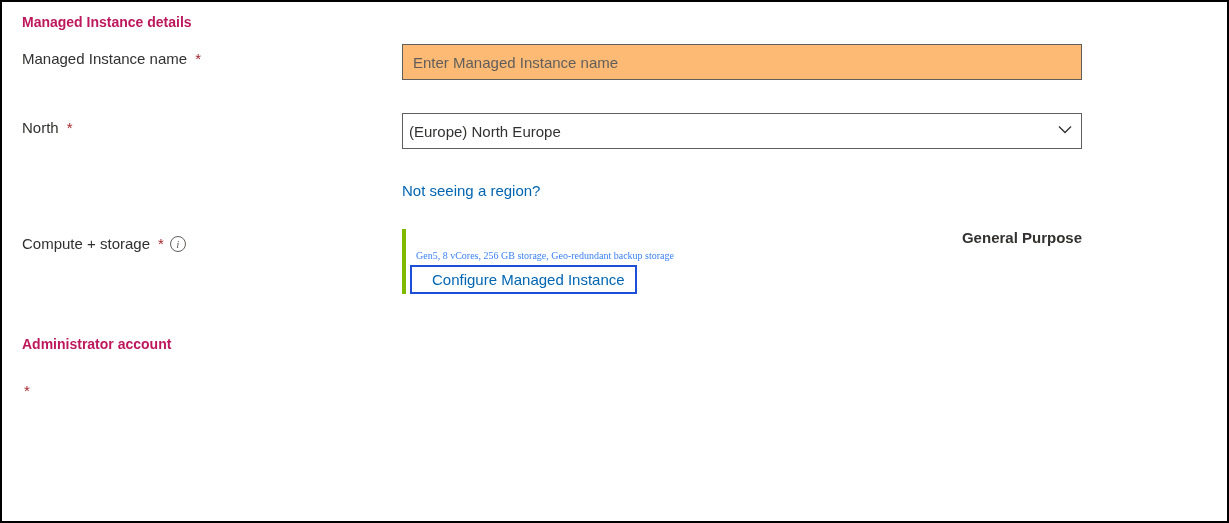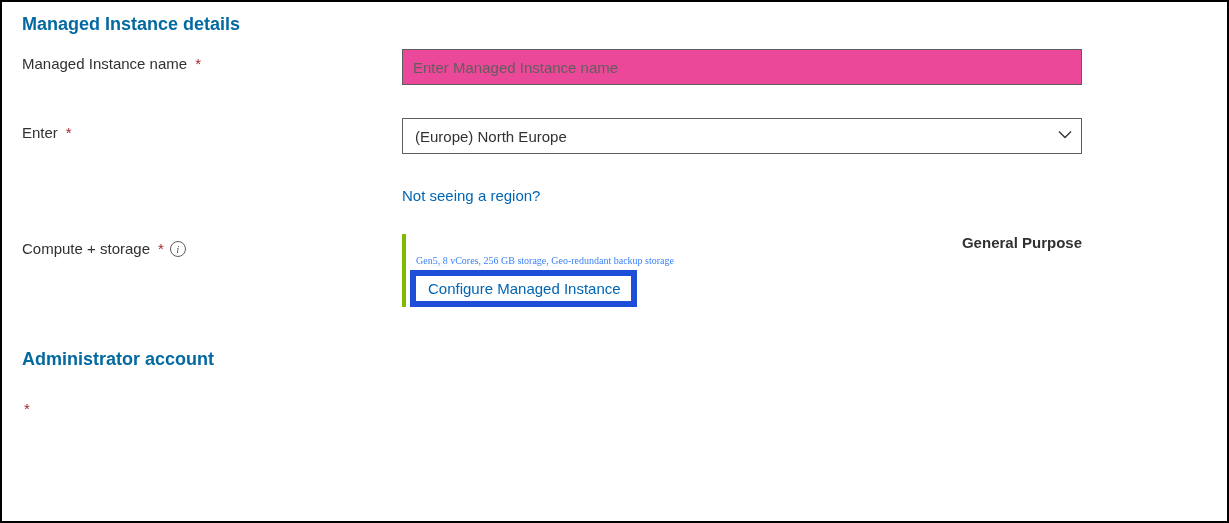--- a/index.html
+++ b/index.html
@@ -15,23 +15,23 @@
       width: 1229px;
       height: 523px;
     }
     .container {
       border: 2px solid #000;
       padding: 12px 20px 20px 20px;
       height: 100%;
       overflow: hidden;
     }
     .section-heading {
-      font-size: 18px;
+      font-size: 14px;
       font-weight: 600;
-      color: #0369a1;
+      color: #be185d;
       margin-bottom: 14px;
     }
     .section-description {
       font-size: 15px;
       color: #323130;
       margin-bottom: 28px;
     }
     .form-row {
       display: flex;
       align-items: flex-start;
@@ -55,33 +55,33 @@
       max-width: 680px;
     }
     .text-input {
       width: 100%;
       height: 36px;
       padding: 0 10px;
       border: 1px solid #605e5c;
       font-size: 15px;
       font-family: inherit;
       color: #323130;
-      background: #ec4899;
+      background: #fdba74;
     }
     .text-input::placeholder {
       color: #605e5c;
     }
     .select-wrap {
       position: relative;
       width: 100%;
     }
     .select-input {
       width: 100%;
       height: 36px;
-      padding: 0 36px 0 12px;
+      padding: 0 36px 0 6px;
       border: 1px solid #605e5c;
       font-size: 15px;
       font-family: inherit;
       color: #323130;
       background: #fff;
       text-align: left;
       cursor: pointer;
       display: flex;
       align-items: center;
     }
@@ -121,22 +121,22 @@
       font-family: Liberation Serif, serif;
     }
     .configure-link {
       color: #0065b3;
       font-size: 15px;
       text-decoration: none;
       cursor: pointer;
       display: inline-block;
     }
     .highlight-box {
-      border: 6px solid #1d4ed8;
-      padding: 4px 10px 4px 12px;
+      border: 2px solid #1d4ed8;
+      padding: 4px 10px 4px 20px;
       display: inline-block;
       margin-left: -6px;
     }
     .info-icon {
       display: inline-flex;
       width: 16px;
       height: 16px;
       border: 1px solid #605e5c;
       border-radius: 50%;
       align-items: center;
@@ -163,21 +163,21 @@
       <span>Managed Instance name</span>
         <span class="required">*</span>
     </div>
     <div class="form-control-area">
       <input type="text" class="text-input" placeholder="Enter Managed Instance name" style="">
     </div>
   </div>
 
   <div class="form-row">
     <div class="form-label">
-      <span>Enter</span>
+      <span>North</span>
         <span class="required">*</span>
     </div>
     <div class="form-control-area">
       <div class="select-wrap">
         <button class="select-input">
           <span>(Europe) North Europe</span>
         </button>
         <span class="chevron">
           <svg width="14" height="14" viewBox="0 0 14 14">
               <path d="M1 4 L7 10 L13 4" stroke="#323130" stroke-width="1.3" fill="none"></path>

